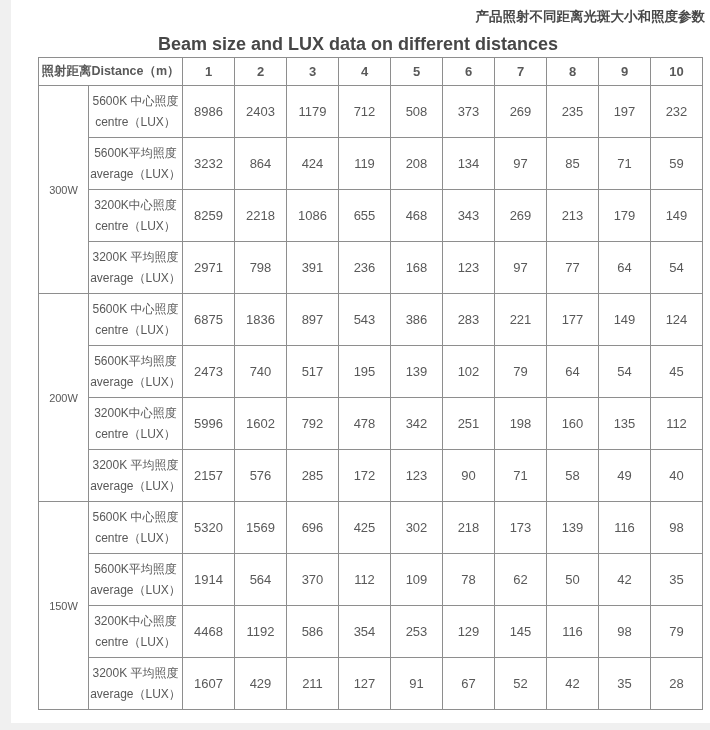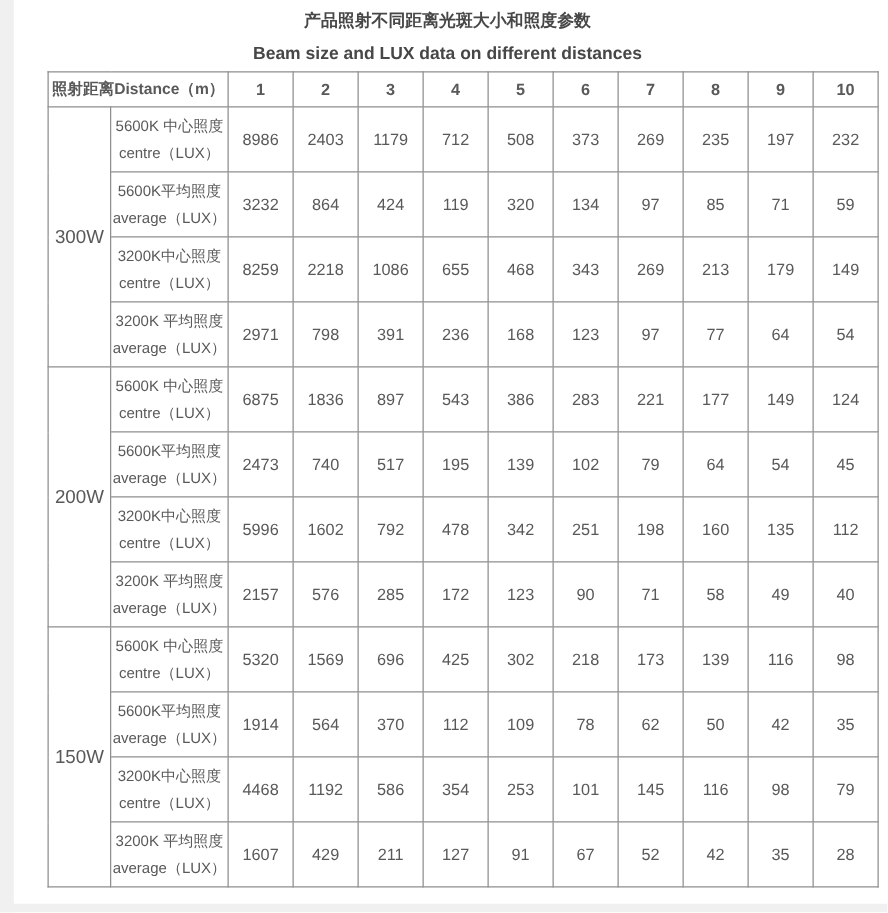--- a/index.html
+++ b/index.html
@@ -14,43 +14,43 @@
     width:710px;height:730px;
     background:var(--bg-c);
     font-family:"Liberation Sans","DejaVu Sans",sans-serif;
     color:var(--text-c);
   }
   .page{position:relative;width:710px;height:730px;overflow:hidden;background:var(--bg-c);}
   .left-strip{position:absolute;left:0;top:0;width:11px;height:730px;background:var(--strip-c);}
   .bottom-strip{position:absolute;left:0;top:723px;width:710px;height:7px;background:var(--strip-c);}
   .title-cn{
     position:absolute;left:11px;top:8px;width:694px;
-    text-align:center;font-size:13.5px;font-weight:bold;color:var(--title-c);
+    text-align:right;font-size:13.5px;font-weight:bold;color:var(--title-c);
   }
   .title-en{
     position:absolute;left:11px;top:34px;width:694px;
-    text-align:center;font-size:14px;font-weight:bold;color:var(--title-c);
+    text-align:center;font-size:18px;font-weight:bold;color:var(--title-c);
   }
   table.lux{
     position:absolute;left:38px;top:57px;
     border-collapse:collapse;table-layout:fixed;
   }
   table.lux th,table.lux td{
     border:1px solid var(--border-c);
     text-align:center;vertical-align:middle;
     color:var(--text-c);
     padding:0;
     overflow:hidden;
   }
   table.lux thead th{
     height:27px;font-weight:bold;font-size:12.5px;
   }
   table.lux thead th.dist-head{font-size:13px;}
   table.lux tbody tr{height:52px;}
-  td.power-cell{font-size:15px;}
+  td.power-cell{font-size:11px;}
   td.label-cell{font-size:12px;line-height:21px;}
   td.value-cell{font-size:13px;}
 </style>
 </head>
 <body>
 
 <div class="page">
   <div class="left-strip"></div>
   <div class="bottom-strip"></div>
 
@@ -109,21 +109,21 @@
         </tr>
         <tr>
           <td class="label-cell">
             <div>5600K平均照度</div>
             <div>average（LUX）</div>
           </td>
           <td class="value-cell">3232</td>
           <td class="value-cell">864</td>
           <td class="value-cell">424</td>
           <td class="value-cell">119</td>
-          <td class="value-cell">320</td>
+          <td class="value-cell">208</td>
           <td class="value-cell">134</td>
           <td class="value-cell">97</td>
           <td class="value-cell">85</td>
           <td class="value-cell">71</td>
           <td class="value-cell">59</td>
         </tr>
         <tr>
           <td class="label-cell">
             <div>3200K中心照度</div>
             <div>centre（LUX）</div>
@@ -256,21 +256,21 @@
         <tr>
           <td class="label-cell">
             <div>3200K中心照度</div>
             <div>centre（LUX）</div>
           </td>
           <td class="value-cell">4468</td>
           <td class="value-cell">1192</td>
           <td class="value-cell">586</td>
           <td class="value-cell">354</td>
           <td class="value-cell">253</td>
-          <td class="value-cell">101</td>
+          <td class="value-cell">129</td>
           <td class="value-cell">145</td>
           <td class="value-cell">116</td>
           <td class="value-cell">98</td>
           <td class="value-cell">79</td>
         </tr>
         <tr>
           <td class="label-cell">
             <div>3200K 平均照度</div>
             <div>average（LUX）</div>
           </td>

